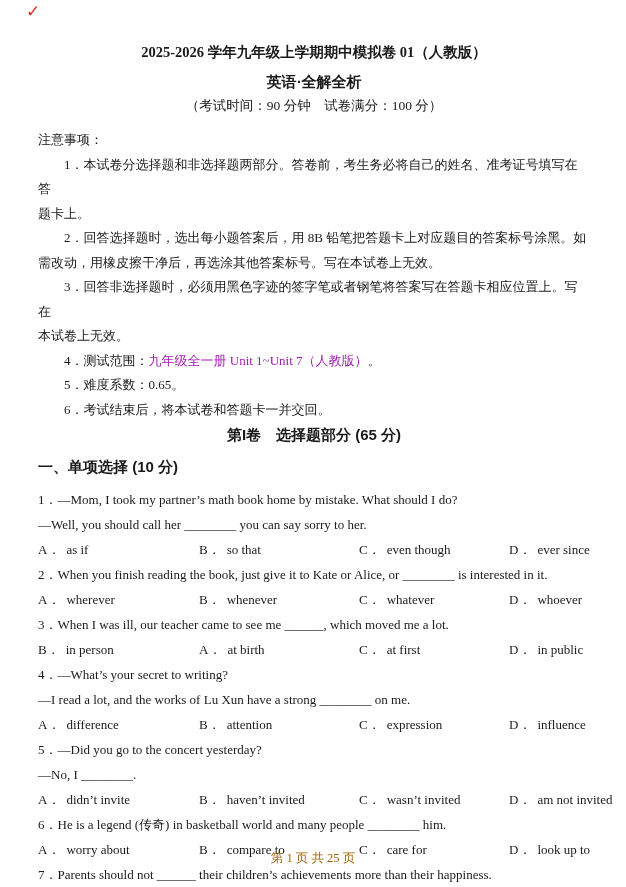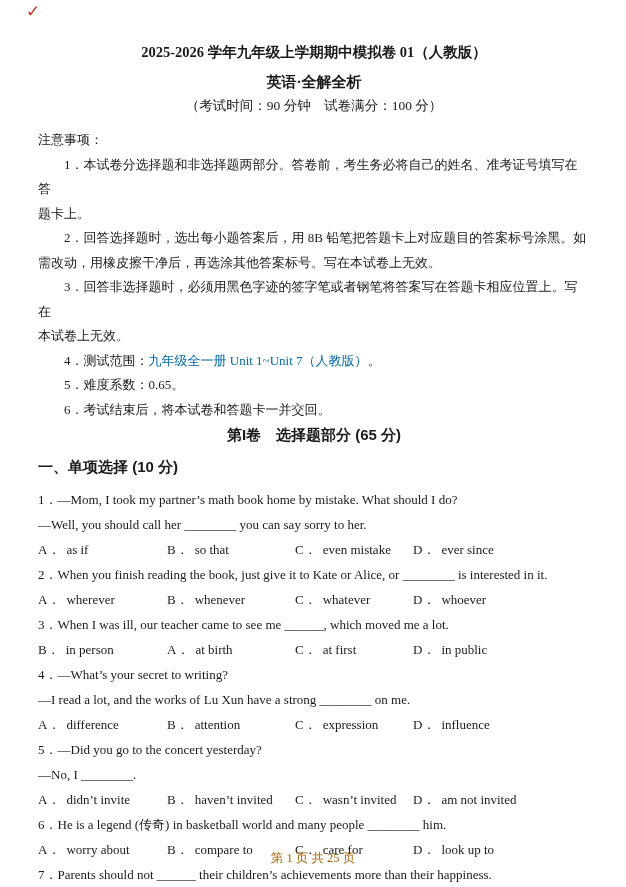--- a/index.html
+++ b/index.html
@@ -39,21 +39,21 @@
   }
   .exam-info {
     text-align: center;
     font-size: 13.5px;
     line-height: 18px;
     margin-top: 6px;
   }
   .notice-block { margin-top: 13px; font-size: 13px; }
   .nline { line-height: 24.5px; }
   .ind { text-indent: 26px; }
-  .red { color: #0369a1; }
+  .red { color: #a21caf; }
   .section-heading {
     text-align: center;
     font-family: "Liberation Sans", "DejaVu Sans", sans-serif;
     font-size: 15px;
     font-weight: 700;
     line-height: 20px;
     margin-top: 3px;
   }
   .part-heading {
     font-family: "Liberation Sans", "DejaVu Sans", sans-serif;
@@ -61,20 +61,21 @@
     font-weight: 700;
     line-height: 20px;
     margin-top: 12px;
   }
   .questions { margin-top: 10px; font-size: 13px; }
   .qline { line-height: 25px; }
   .opts {
     display: grid;
     grid-template-columns: 129px 128px 118px 1fr;
     line-height: 25px;
+    gap: 32px;
   }
   .opt { white-space: nowrap; }
   .opt-label { margin-right: 6px; }
   .page-footer {
     position: absolute;
     left: 0;
     right: 0;
     bottom: 20px;
     text-align: center;
     font-size: 12.5px;
@@ -109,21 +110,21 @@
     <div class="part-heading">一、单项选择 (10 分)</div>
 
     <div class="questions">
 
       <div>
         <div class="qline">1．—Mom, I took my partner’s math book home by mistake. What should I do?</div>
         <div class="qline">—Well, you should call her ________ you can say sorry to her.</div>
         <div class="opts">
           <span class="opt"><span class="opt-label">A．</span><span>as if</span></span>
           <span class="opt"><span class="opt-label">B．</span><span>so that</span></span>
-          <span class="opt"><span class="opt-label">C．</span><span>even mistake</span></span>
+          <span class="opt"><span class="opt-label">C．</span><span>even though</span></span>
           <span class="opt"><span class="opt-label">D．</span><span>ever since</span></span>
         </div>
       </div>
 
       <div>
         <div class="qline">2．When you finish reading the book, just give it to Kate or Alice, or ________ is interested in it.</div>
         <div class="opts">
           <span class="opt"><span class="opt-label">A．</span><span>wherever</span></span>
           <span class="opt"><span class="opt-label">B．</span><span>whenever</span></span>
           <span class="opt"><span class="opt-label">C．</span><span>whatever</span></span>

